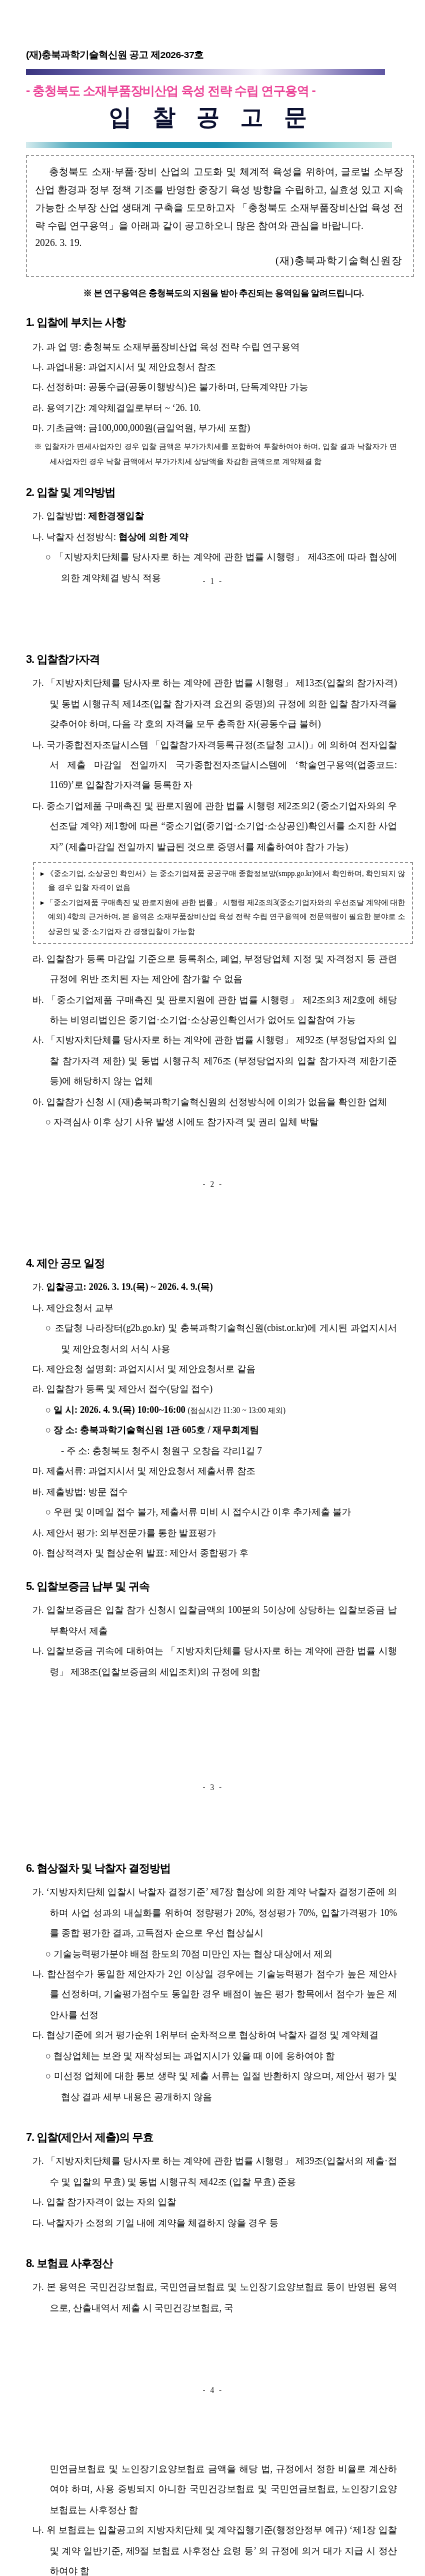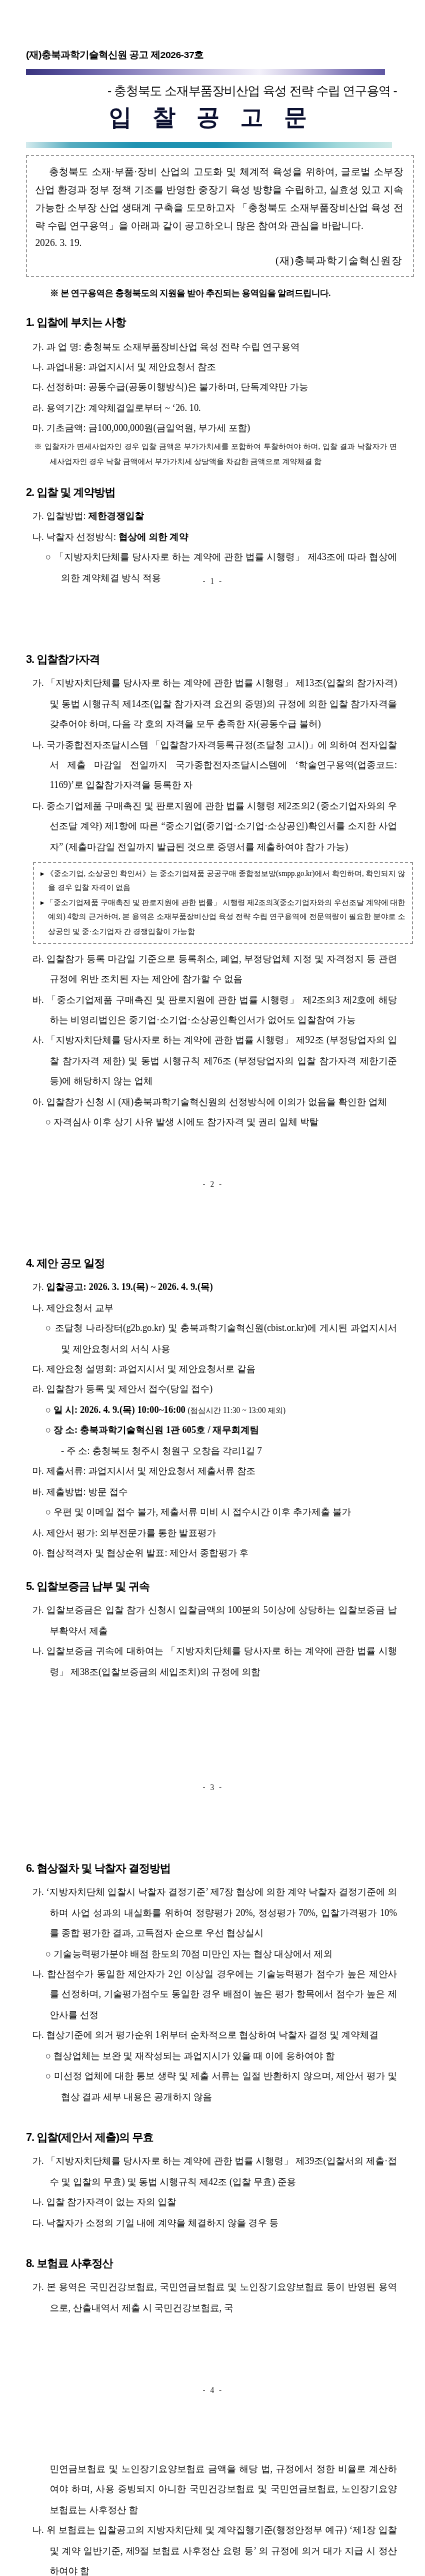--- a/index.html
+++ b/index.html
@@ -8,33 +8,33 @@
   .page{position:relative;width:426px;box-sizing:border-box;padding-left:26px;padding-right:29px;overflow:hidden;background:#fff;}
   .p1{height:616px;padding-top:49px;}
   .p2{height:603px;padding-top:36px;}
   .p3{height:603px;padding-top:37px;}
   .p4{height:603px;padding-top:39px;}
   .p5{height:603px;padding-top:34px;}
 
   .docno{font-family:"Liberation Sans","DejaVu Sans",sans-serif;font-weight:bold;font-size:9.8px;letter-spacing:-0.3px;color:#000;}
   .bar-purple{height:6.7px;margin-top:6.7px;width:359px;
     background:linear-gradient(90deg,#39347e 0%,#57509b 12%,#8d85c0 30%,#cfcae6 52%,#f3f1fa 65%,#c9c3e2 76%,#8a81bd 88%,#5e56a2 100%);}
-  .subtitle{margin-top:7.2px;text-align:right;font-family:"Liberation Sans","DejaVu Sans",sans-serif;
-    font-weight:normal;font-size:12.4px;letter-spacing:-0.5px;color:#000000;}
+  .subtitle{margin-top:7.2px;text-align:left;font-family:"Liberation Sans","DejaVu Sans",sans-serif;
+    font-weight:bold;font-size:12.4px;letter-spacing:-0.5px;color:#ec4899;}
   .doc-title{margin-top:2.6px;text-align:center;font-family:"Liberation Sans","DejaVu Sans",sans-serif;
     font-weight:bold;font-size:23px;letter-spacing:7.2px;color:#0b1030;}
   .bar-teal{height:5.7px;margin-top:8.8px;width:366px;
     background:linear-gradient(90deg,#d4ebee 0%,#57adc0 12%,#1f93b2 30%,#1d90b0 52%,#55b0c2 70%,#9ed7da 85%,#cfeae8 100%);}
 
   .intro-box{margin-top:7.7px;margin-right:-16.5px;border:0.5px dashed #9a9a9a;padding:6.7px 9.3px 7.2px 8.2px;}
   .intro-text{margin:0;font-size:9.8px;line-height:1.84;text-align:justify;text-indent:1.4em;}
   .intro-date{margin-top:2.1px;font-size:9.8px;padding-right:3.1px;}
   .intro-signer{margin-top:6.2px;text-align:right;font-size:10.3px;letter-spacing:0.5px;padding-right:1px;}
 
-  .support-note{margin-top:11.3px;padding-left:24px;font-size:8.8px;font-weight:bold;letter-spacing:-0.3px;}
+  .support-note{margin-top:11.3px;text-align:center;padding-left:24px;font-size:8.8px;font-weight:bold;letter-spacing:-0.3px;}
 
   .sec{font-family:"Liberation Sans","DejaVu Sans",sans-serif;font-weight:bold;font-size:11px;
     letter-spacing:-0.5px;color:#000;margin:15.5px 0 6.2px 0;}
   .sec.first{margin-top:0;}
   .sec.gap{margin-top:23px;}
 
   .item{font-size:9.3px;line-height:2.2;text-align:justify;margin-left:6.2px;padding-left:17.5px;text-indent:-17.5px;}
   .sub{font-size:9.3px;line-height:2.2;text-align:justify;margin-left:19.6px;padding-left:15.5px;text-indent:-15.5px;}
   .dash{font-size:9.3px;line-height:2.2;text-align:justify;margin-left:35px;padding-left:12.4px;text-indent:-12.4px;}
   .fine{font-size:7.5px;line-height:2.05;text-align:justify;margin-left:8.2px;padding-left:15.5px;text-indent:-15.5px;}

